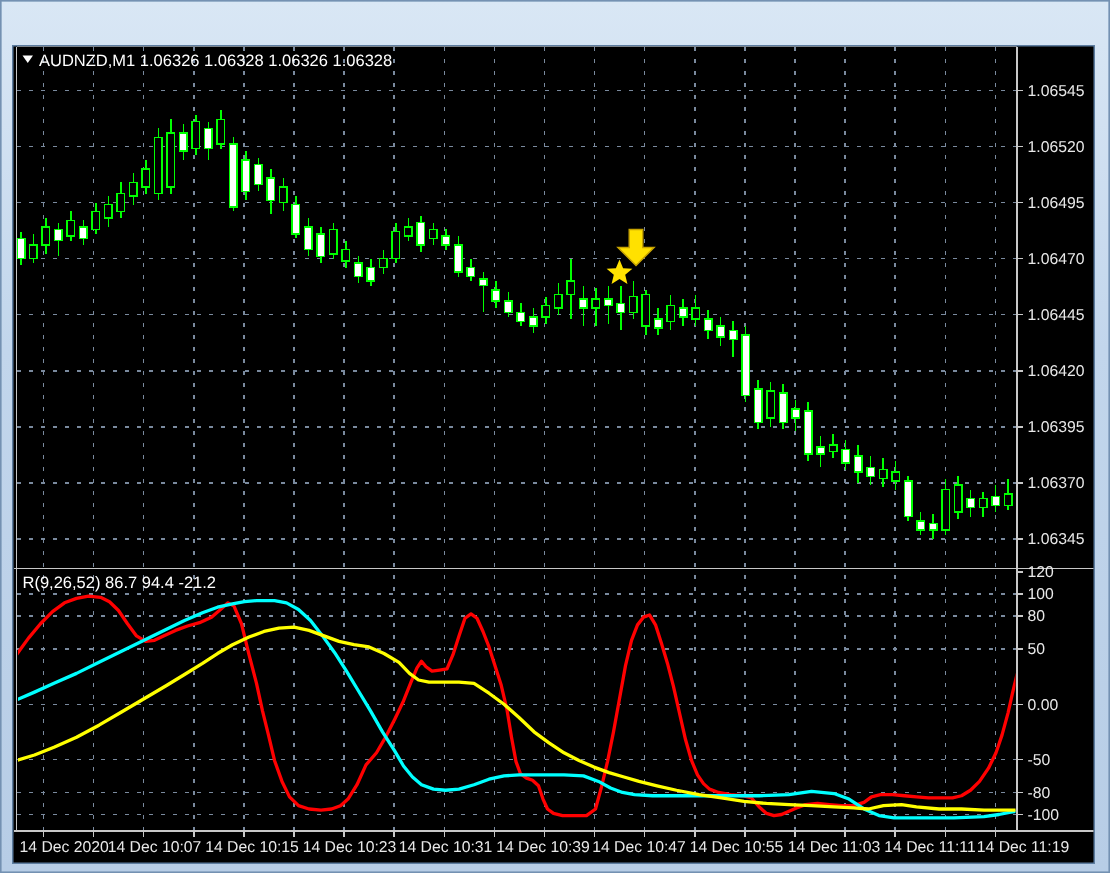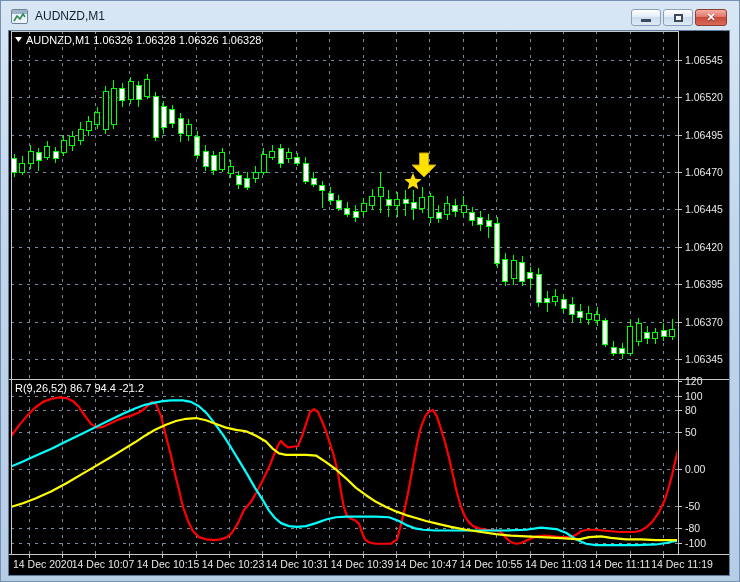--- a/index.html
+++ b/index.html
@@ -20,39 +20,20 @@
   .glyph-restore{width:9px;height:8px;border:2px solid #3a4a5a;box-sizing:border-box;background:#f4f8fc;}
   .glyph-close{color:#fff;font-size:11px;font-weight:bold;line-height:1;text-shadow:0 1px 1px #7c2920;}
   .client{position:absolute;left:8px;top:30px;width:720px;height:544px;background:#000;
           box-shadow:0 0 0 1px #5d7da0;}
   svg text{font-family:"Liberation Sans", sans-serif;}
 </style>
 </head>
 <body>
 
 <div class="window">
-  <div class="titlebar">
-    <svg class="win-icon" viewBox="0 0 17 15">
-      <rect x="0.5" y="0.5" width="16" height="14" rx="1.5" fill="#eef4fa" stroke="#6b8298"></rect>
-      <rect x="1" y="1" width="15" height="4" fill="#9fb4c6"></rect>
-      <path d="M3 12 L6 7 L9 10 L12 5 L14 8" fill="none" stroke="#2e8b57" stroke-width="1.6"></path>
-    </svg>
-    <span class="win-title">AUDNZD,M1</span>
-    <div class="win-buttons">
-      <div class="wbtn">
-          <div class="glyph-min"></div>
-        </div>
-      <div class="wbtn">
-          <div class="glyph-restore"></div>
-        </div>
-      <div class="wbtn close">
-          <span class="glyph-close">✕</span>
-        </div>
-    </div>
-  </div>
   <div class="client">
     <svg id="chart-svg" width="720" height="544" viewBox="0 0 720 544">
         <defs>
           <clipPath id="indClip">
             <rect x="3" y="349" width="665" height="173"></rect>
           </clipPath>
         </defs>
         <g>
           <line x1="20" y1="0" x2="20" y2="523" stroke="#7a8a9e" stroke-width="1" stroke-dasharray="3 5" shape-rendering="crispEdges"></line>
           <line x1="20" y1="523" x2="20" y2="527" stroke="#c8c8c8" stroke-width="1" shape-rendering="crispEdges"></line>

